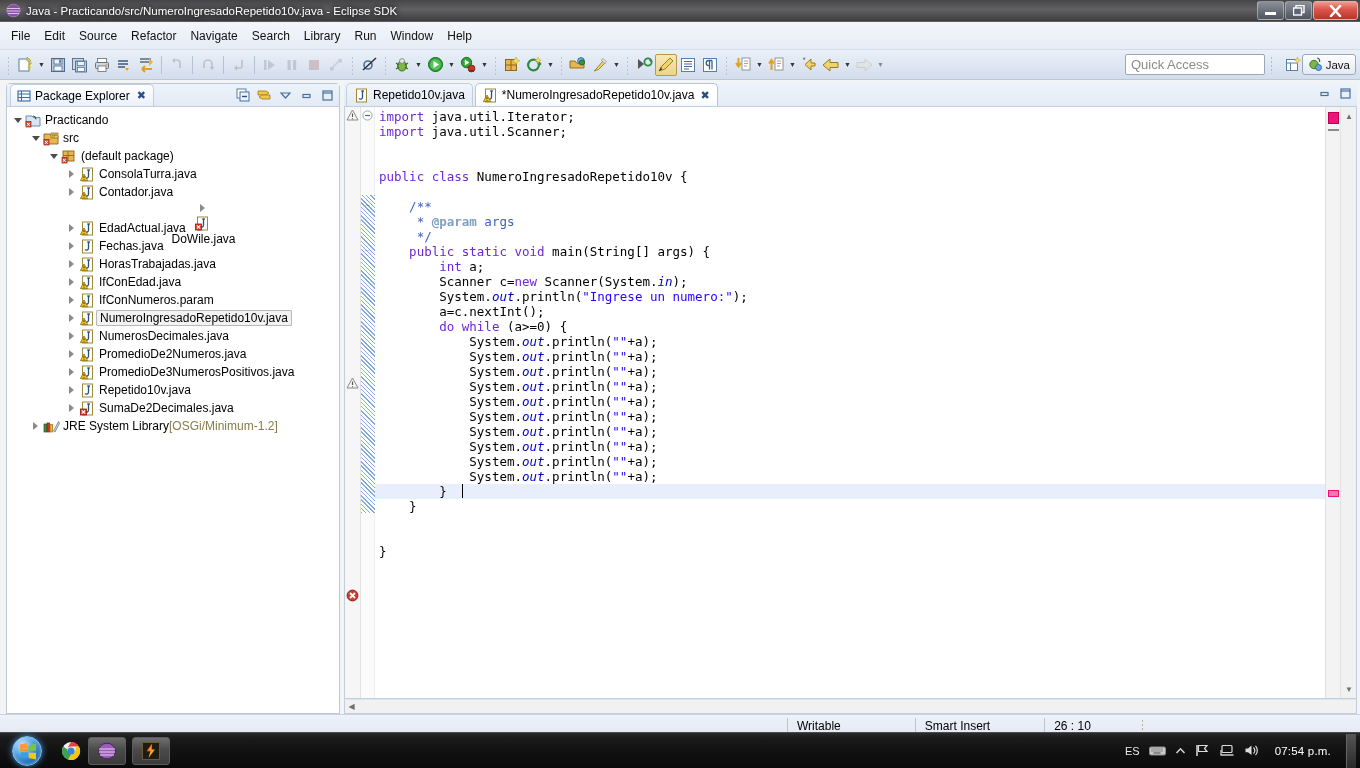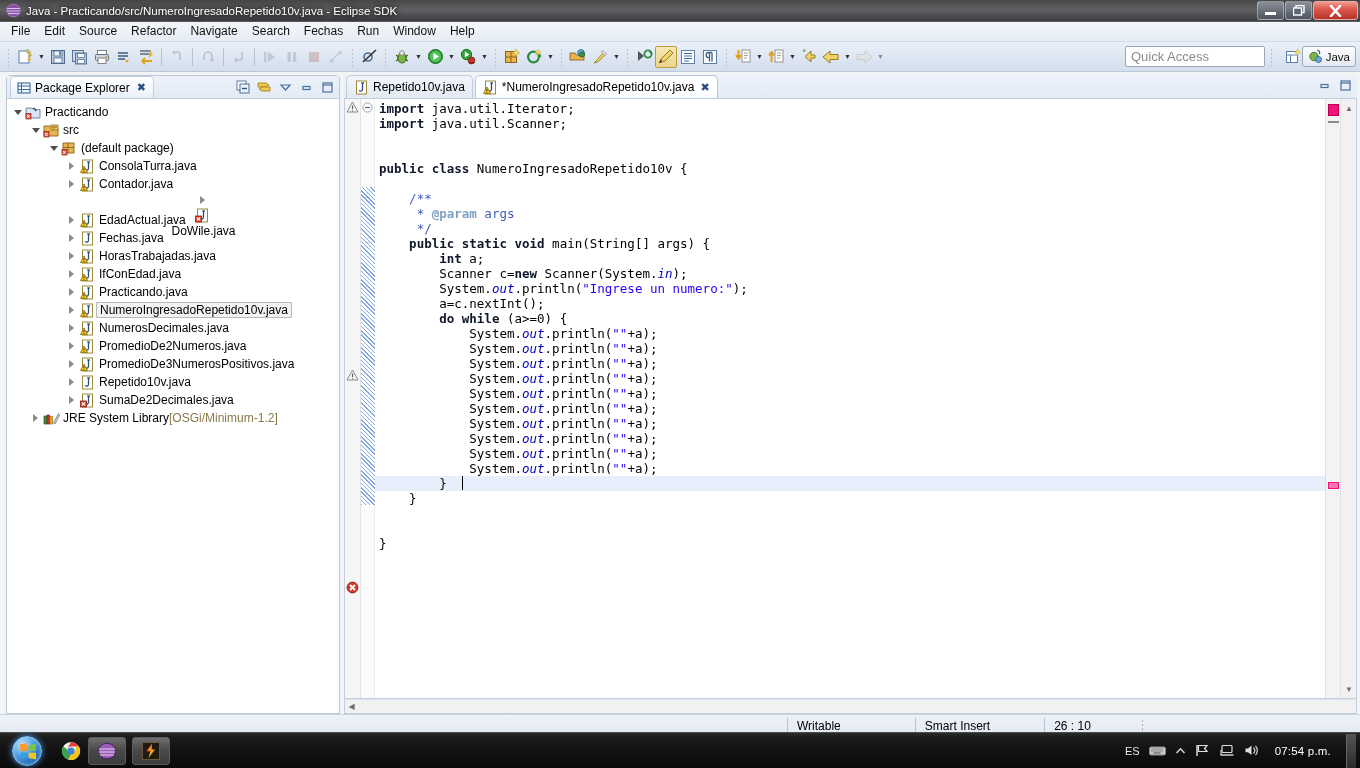--- a/index.html
+++ b/index.html
@@ -89,22 +89,22 @@
   }
   .wbtn.close{
     width:45px;
     background:linear-gradient(180deg,#f09a8e 0%, #d9544a 45%, #b93428 100%);
     border-color:#e6b0a8;
   }
   .wbtn .gl{ font-family:"DejaVu Sans", sans-serif; font-size:11px; line-height:1; text-shadow:0 1px 0 rgba(0,0,0,.4);}
 
   
   #menubar{
-    height:20px; background:linear-gradient(180deg,#f4f7fb 0%, #e6ecf5 100%);
-    display:flex; align-items:flex-start; padding-left:4px;
+    height:28px; background:linear-gradient(180deg,#f4f7fb 0%, #e6ecf5 100%);
+    display:flex; align-items:center; padding-left:4px;
     border-bottom:1px solid #d3dbe6;
   }
   .menu-item{ padding:2px 7px; font-size:12px; color:#111; cursor:default;}
 
   
   #toolbar{
     height:30px; background:linear-gradient(180deg,#eaf0f8 0%,#dde6f2 55%,#d3ddec 100%);
     display:flex; align-items:center; padding-left:3px; gap:0px;
     border-bottom:1px solid #bcc8d8;
     position:relative;
@@ -207,21 +207,21 @@
     position:relative; flex:0 0 14px;
   }
   #code{
     flex:1; position:relative; overflow:hidden;
     font-family:"DejaVu Sans Mono","Liberation Mono",monospace;
     font-size:12.5px; line-height:15px; padding-top:2px;
     background:#fff;
   }
   .cline{ height:15px; white-space:pre; padding-left:4px;}
   .cline.hl{ background:#e8eefc;}
-  .kw{ color:#0f172a; font-weight:bold;}
+  .kw{ color:#6d28d9; font-weight:normal;}
   .str{ color:#2a00ff;}
   .jdoc{ color:#3f5fbf;}
   .jdoctag{ color:#7f9fbf; font-weight:bold;}
   .stat{ color:#0000c0; font-style:italic;}
   .pln{ color:#000;}
   #caret{ position:absolute; width:1px; background:#000; }
 
   #ovr-ruler{
     width:15px; background:#f3f3f3; border-left:1px solid #e0e0e0; flex:0 0 15px; position:relative;
   }
@@ -298,21 +298,21 @@
     </div>
   </div>
 
   <div id="menubar">
     <div class="menu-item">File</div>
     <div class="menu-item">Edit</div>
     <div class="menu-item">Source</div>
     <div class="menu-item">Refactor</div>
     <div class="menu-item">Navigate</div>
     <div class="menu-item">Search</div>
-    <div class="menu-item">Fechas</div>
+    <div class="menu-item">Library</div>
     <div class="menu-item">Run</div>
     <div class="menu-item">Window</div>
     <div class="menu-item">Help</div>
   </div>
 
   <div id="toolbar">
     <div class="gripper"></div>
 
     <div class="tgroup">
       <div class="tbtn">
@@ -759,21 +759,21 @@
             </span>
             <span class="ticon">
               <svg width="15" height="15" viewBox="0 0 15 15">
                 <rect x="2.5" y="1" width="10" height="13" fill="#fff" stroke="#9a8a3a" stroke-width="1"></rect>
                 <path d="M8.5 3 V9.3 a1.9 1.9 0 0 1 -3.4 1.1" stroke="#2a4e7e" stroke-width="1.3" fill="none"></path>
                 <path d="M7.2 3 H10" stroke="#2a4e7e" stroke-width="1.3"></path>
                 <path d="M4 7 L7.6 13.6 H0.4z" fill="#f5c518" stroke="#8a6a10" stroke-width=".8"></path>
                 <path d="M4 9.2 v2 M4 12.2 v.7" stroke="#3a2a00" stroke-width="1"></path>
               </svg>
             </span>
-            <span class="tlabel">Practicando.java</span>
+            <span class="tlabel">IfConNumeros.param</span>
           </div>
           <div class="trow selected" style="padding-left: 58px;">
             <span class="twist">
               <span class="tw-closed"></span>
             </span>
             <span class="ticon">
               <svg width="15" height="15" viewBox="0 0 15 15">
                 <rect x="2.5" y="1" width="10" height="13" fill="#fff" stroke="#9a8a3a" stroke-width="1"></rect>
                 <path d="M8.5 3 V9.3 a1.9 1.9 0 0 1 -3.4 1.1" stroke="#2a4e7e" stroke-width="1.3" fill="none"></path>
                 <path d="M7.2 3 H10" stroke="#2a4e7e" stroke-width="1.3"></path>

